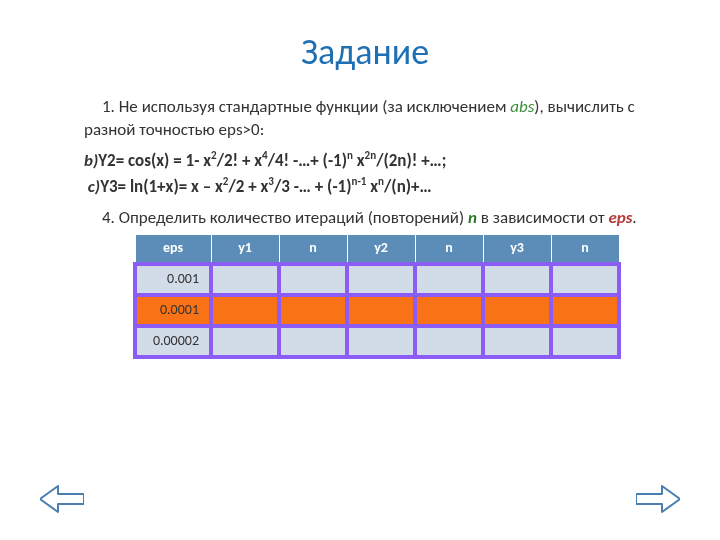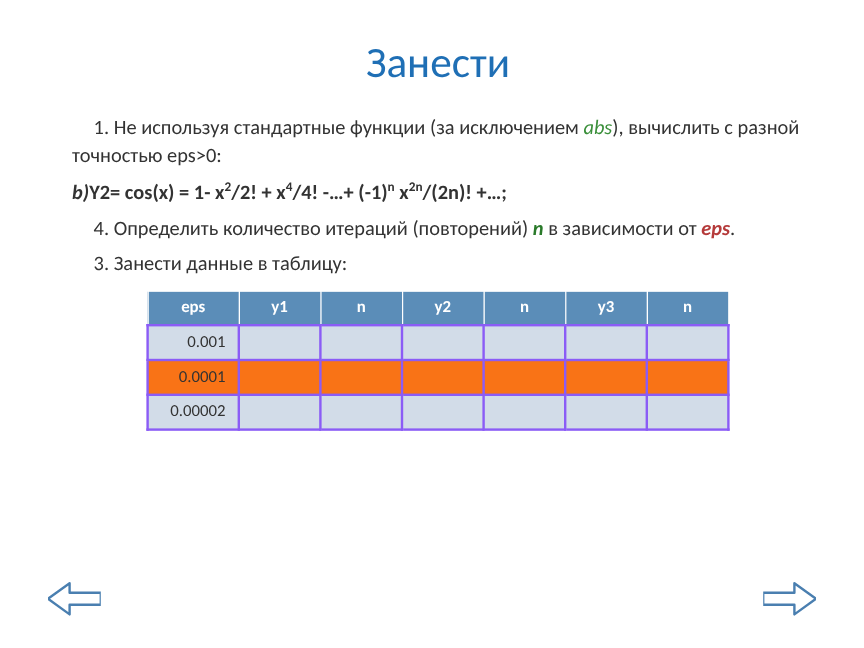--- a/index.html
+++ b/index.html
@@ -19,21 +19,21 @@
     padding: 20px 50px 0 60px;
     position: relative;
   }
   .title {
     color: #1f6fb5;
     font-size: 36px;
     font-weight: 400;
     text-align: center;
     margin: 10px 0 22px 0;
   }
-  .body-text { font-size: 17px; line-height: 1.35; }
+  .body-text { font-size: 17px; line-height: 1.35; margin-left: 24px; }
   .p1 { margin: 0 0 6px 0; text-indent: 18px; }
   .abs { font-style: italic; color: #3a8f3a; }
   .formula { font-weight: bold; margin: 2px 0; }
   .formula .lbl { font-style: italic; }
   .sup { font-size: 0.65em; vertical-align: super; }
   .p2 { margin: 8px 0 0 0; text-indent: 18px; }
   .nvar { font-style: italic; color: #2a7a2a; font-weight: bold; }
   .eps { font-style: italic; color: #b53a3a; font-weight: bold; }
   .p3 { margin: 6px 0 10px 0; text-indent: 18px; }
 
@@ -46,21 +46,21 @@
     background: #5b8db8;
     color: #fff;
     font-weight: bold;
     text-align: center;
     padding: 4px 0;
     border: 1px solid #fff;
   }
   table.data td {
     text-align: right;
     padding: 4px 10px;
-    border: 2px solid #8b5cf6;
+    border: 4px solid #8b5cf6;
   }
   table.data tr.ra td { background: #d2dce8; }
   table.data tr.rb td { background: #f97316; }
   table.data th, table.data td { height: 22px; }
   .w-eps { width: 76px; }
   .w-col { width: 68px; }
 
   .nav-arrow {
     position: absolute;
     bottom: 26px;
@@ -70,36 +70,38 @@
   }
   .nav-prev { left: 40px; }
   .nav-next { right: 40px; }
   .nav-arrow svg { width: 100%; height: 100%; }
 </style>
 </head>
 <body>
 
 <div class="slide">
 
-  <div class="title">Занести</div>
+  <div class="title">Задание</div>
 
   <div class="body-text">
     <p class="p1">
       <span>1. Не используя стандартные функции (за исключением </span><span class="abs">abs</span><span>), вычислить с разной точностью eps&gt;0:</span>
     </p>
 
     <div class="formula">
       <span class="lbl">b)</span><span>Y2= cos(x) = 1- x<span class="sup">2</span>/2! + x<span class="sup">4</span>/4! -…+ (-1)<span class="sup">n</span> x<span class="sup">2n</span>/(2n)! +…;</span>
     </div>
+    <div class="formula">
+      &nbsp;<span class="lbl">c)</span><span>Y3= ln(1+x)= x – x<span class="sup">2</span>/2 + x<span class="sup">3</span>/3 -… + (-1)<span class="sup">n-1</span> x<span class="sup">n</span>/(n)+…</span>
+    </div>
 
     <p class="p2">
       <span>4. Определить количество итераций (повторений) </span><span class="nvar">n</span><span> в зависимости от </span><span class="eps">eps</span><span>.</span>
     </p>
 
-    <p class="p3">3. Занести данные в таблицу:</p>
 
     <table class="data">
       <thead>
         <tr>
           <th class="w-eps">eps</th>
           <th class="w-col">y1</th>
           <th class="w-col">n</th>
           <th class="w-col">y2</th>
           <th class="w-col">n</th>
           <th class="w-col">y3</th>

